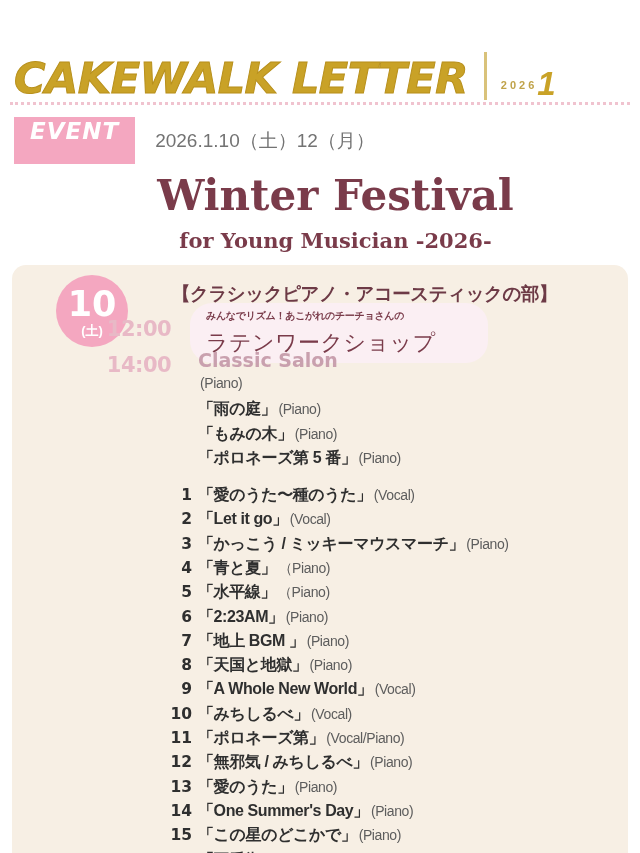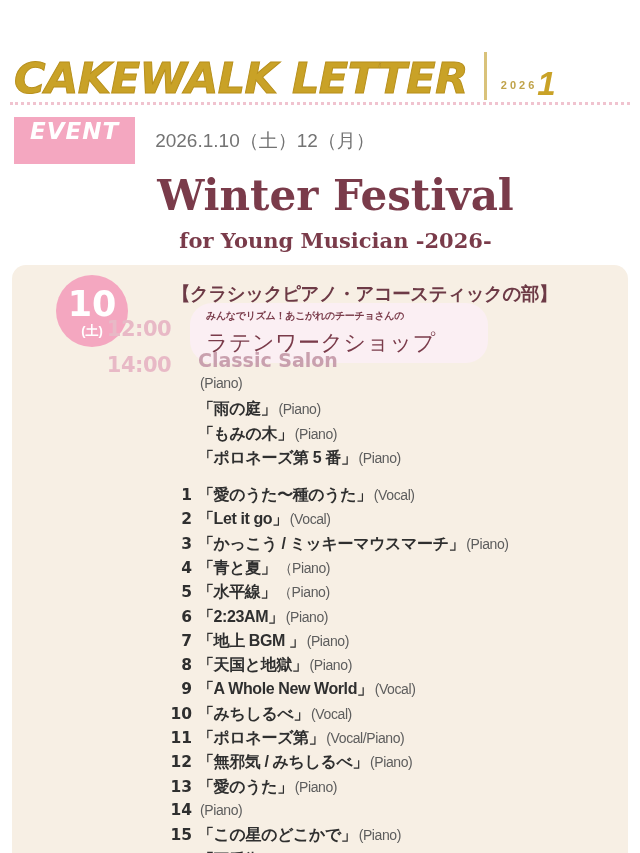--- a/index.html
+++ b/index.html
@@ -385,20 +385,21 @@
         <div class="row-title">「無邪気 / みちしるべ」</div>
         <div class="row-inst">(Piano)</div>
       </div>
       <div class="row">
         <div class="row-num">13</div>
         <div class="row-title">「愛のうた」</div>
         <div class="row-inst">(Piano)</div>
       </div>
       <div class="row">
         <div class="row-num">14</div>
+        <div class="row-title">「One Summer's Day」</div>
         <div class="row-inst">(Piano)</div>
       </div>
       <div class="row">
         <div class="row-num">15</div>
         <div class="row-title">「この星のどこかで」</div>
         <div class="row-inst">(Piano)</div>
       </div>
       <div class="row">
         <div class="row-num">16</div>
         <div class="row-title">「五番街のマリーへ」</div>

